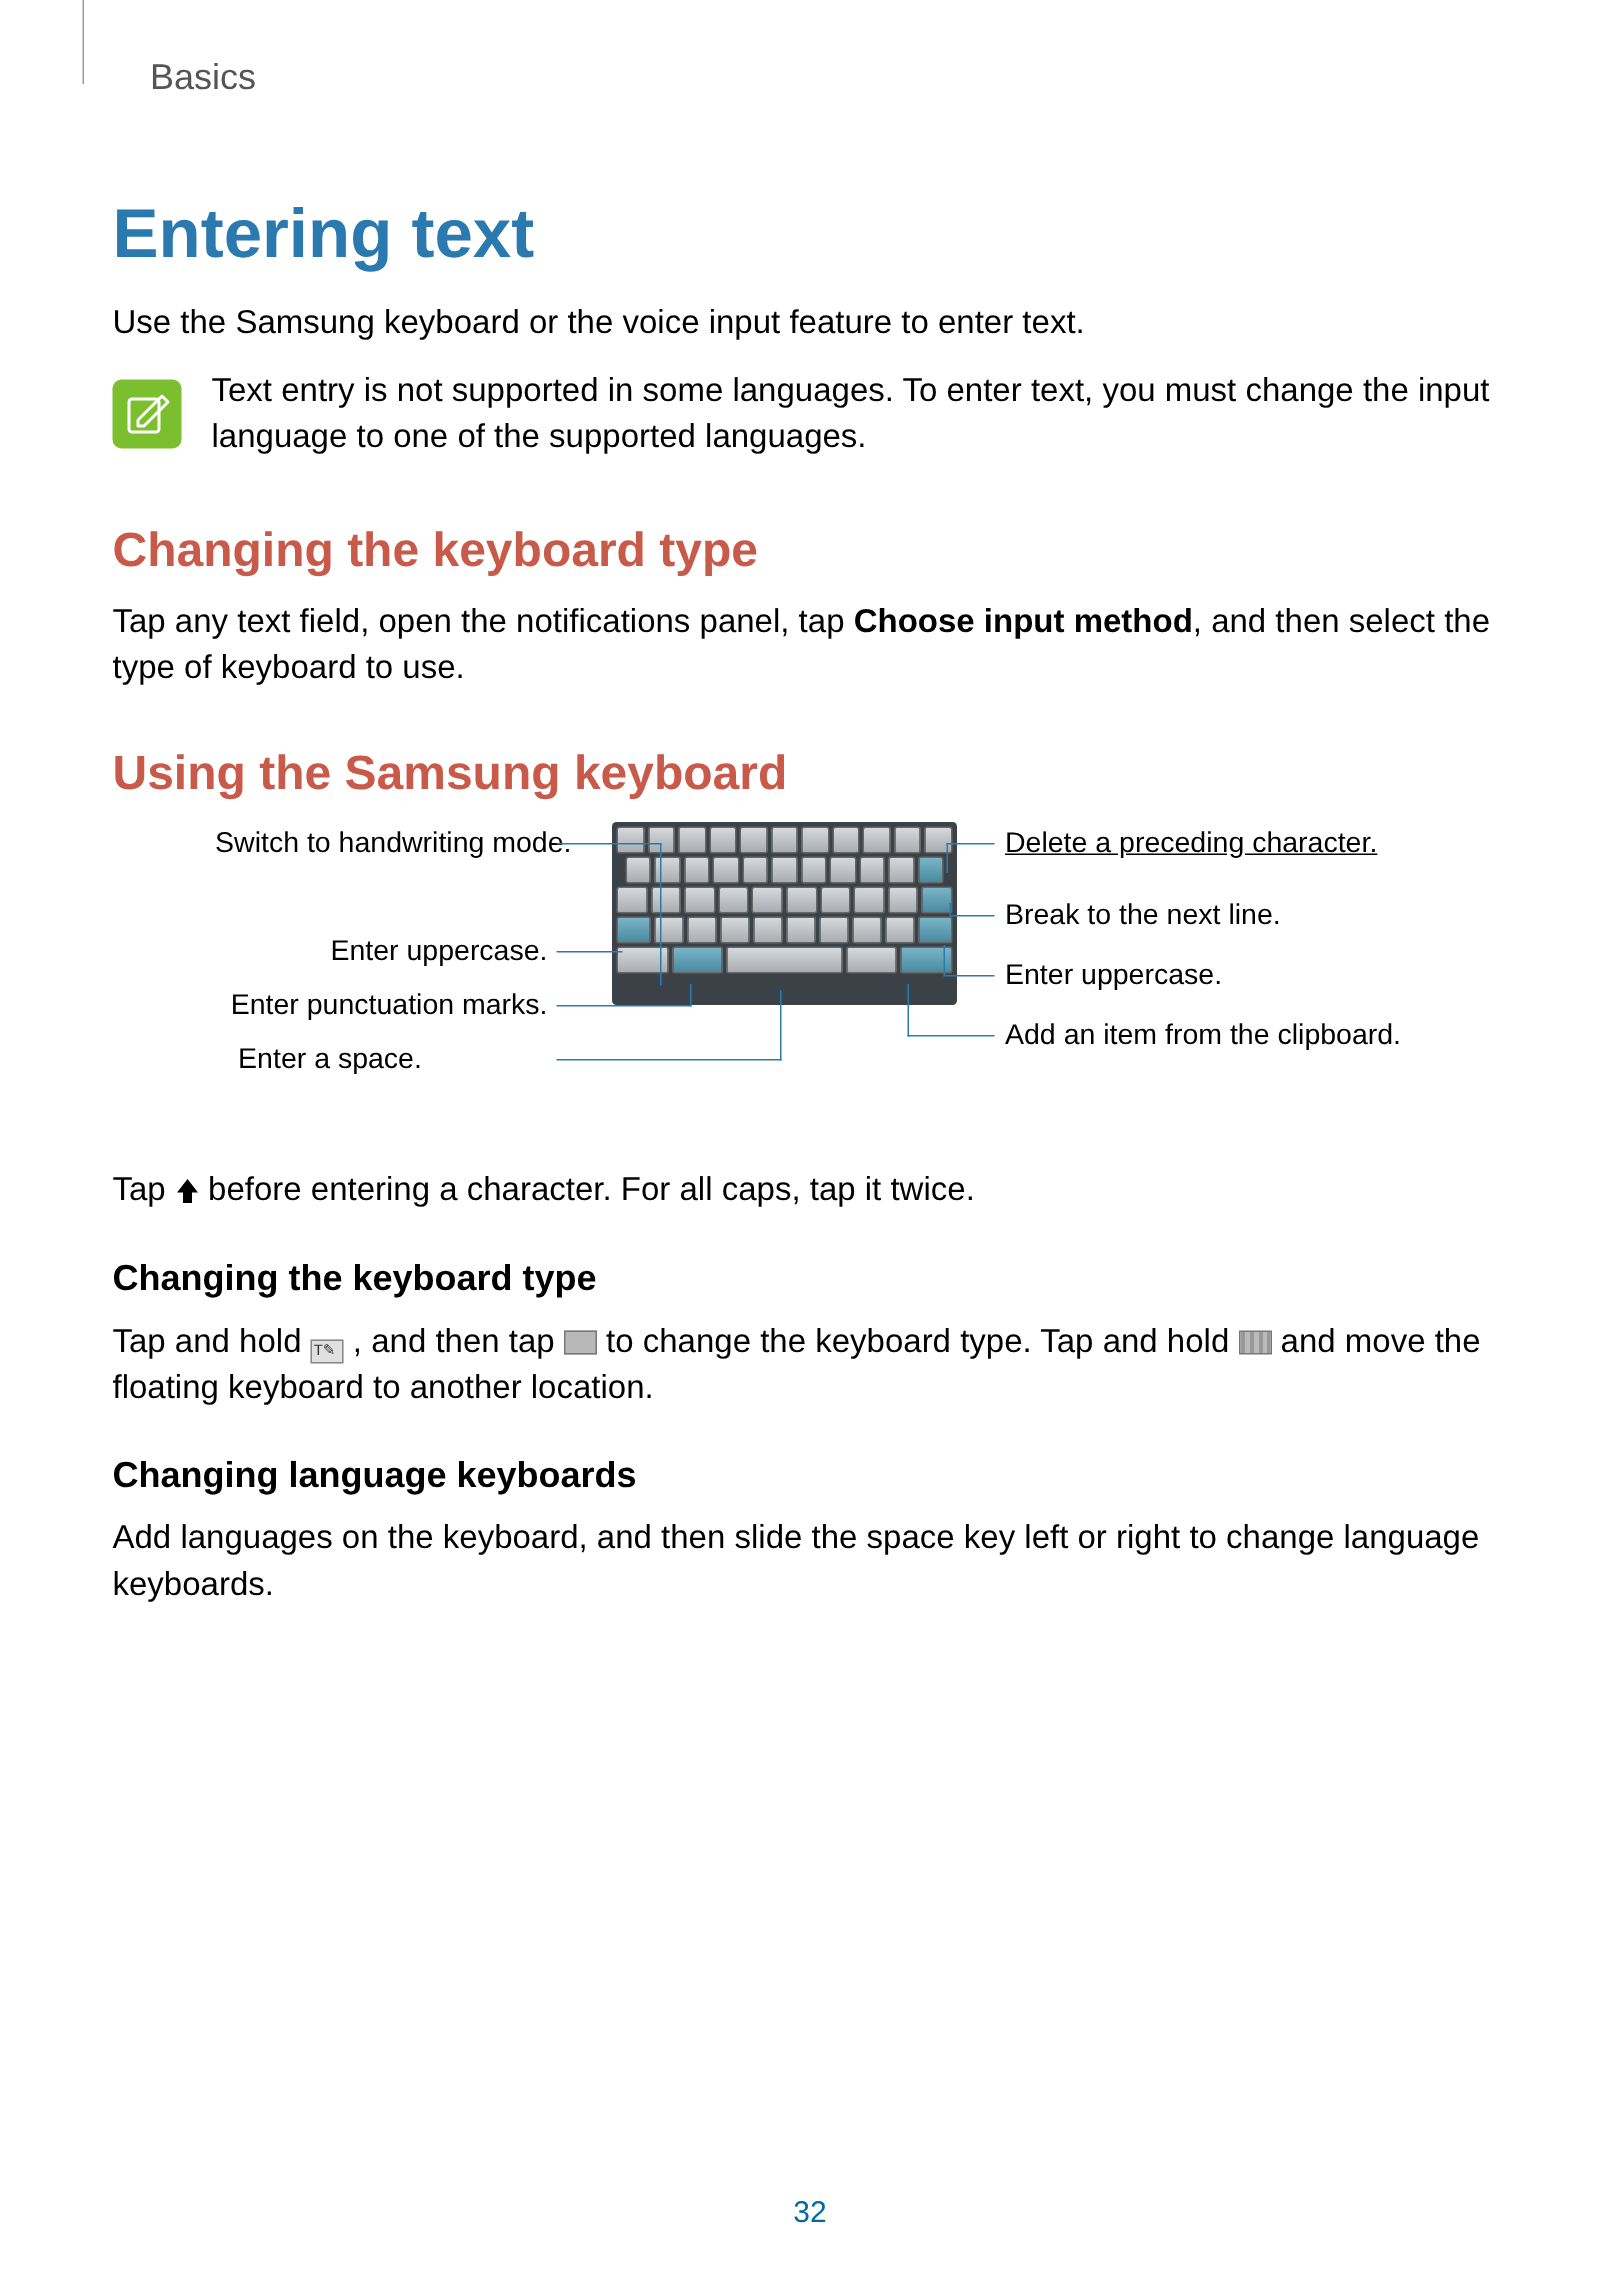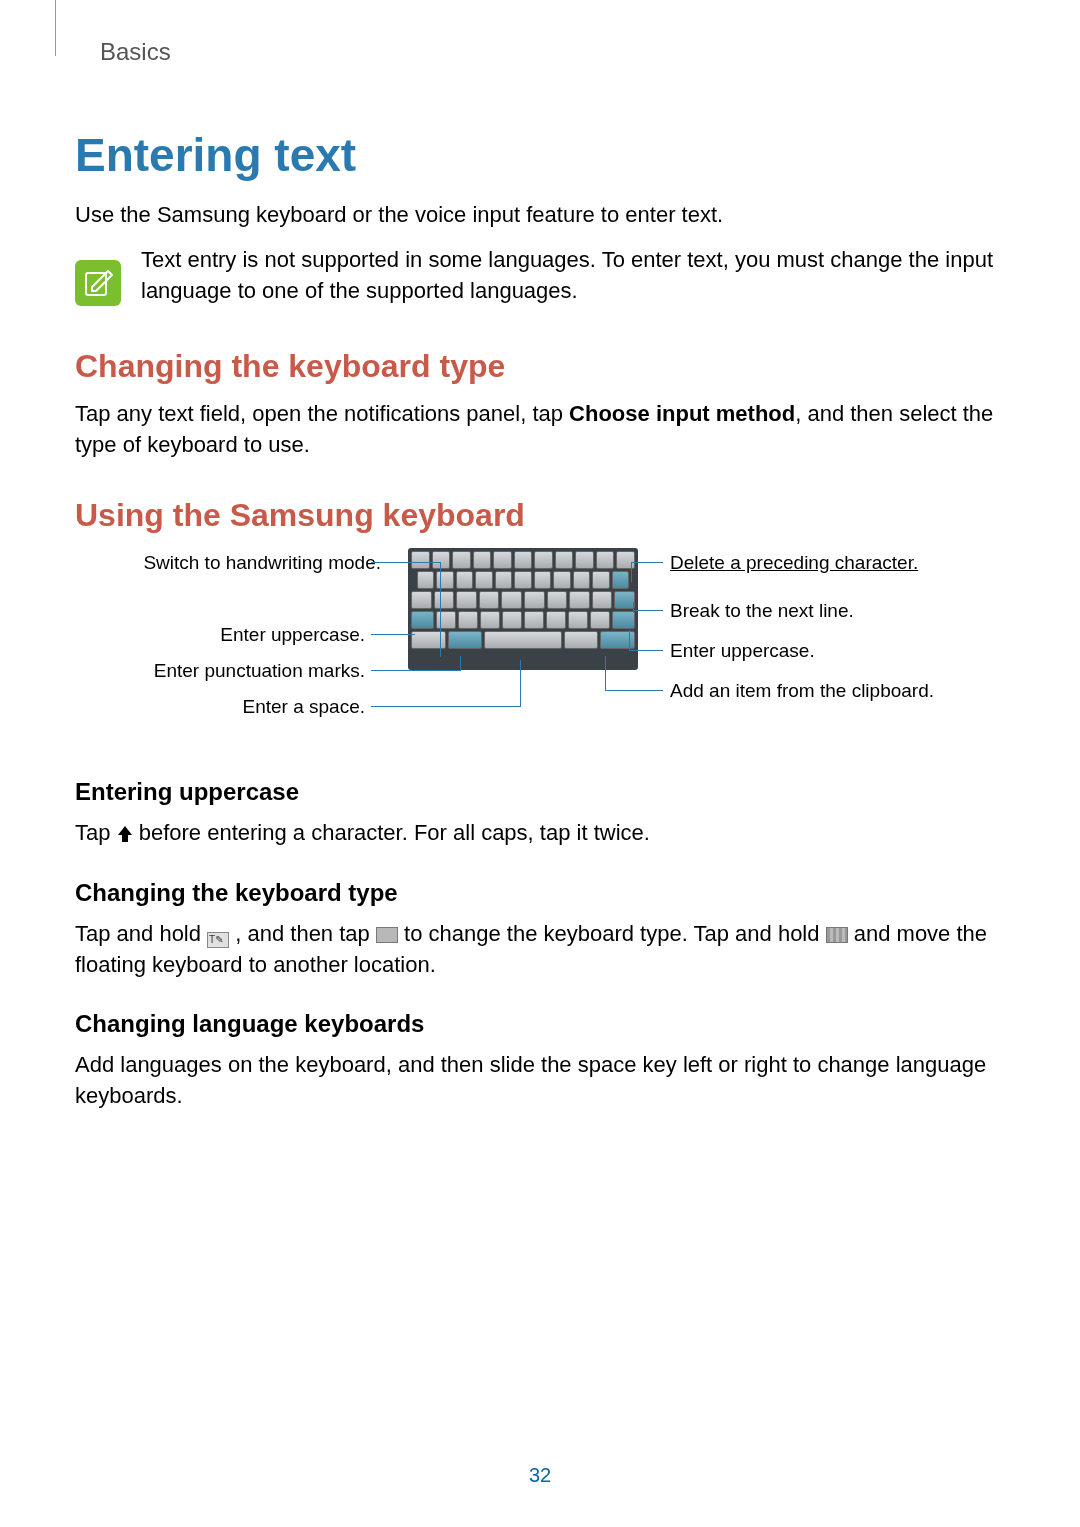--- a/index.html
+++ b/index.html
@@ -34,21 +34,21 @@
       font-weight: bold;
       margin-bottom: 18px;
     }
     .body-text {
       font-size: 22px;
       line-height: 1.4;
       margin-bottom: 14px;
     }
     .note-row {
       display: flex;
-      align-items: flex-end;
+      align-items: center;
       gap: 20px;
       margin-top: 14px;
       margin-bottom: 42px;
     }
     .note-icon-box {
       width: 46px;
       height: 46px;
       flex: 0 0 46px;
       background: #7bbf2f;
       border-radius: 6px;
@@ -273,21 +273,21 @@
       <div class="callout-line" style="left:296px; top:14px; width:70px;"></div>
       <div class="callout-line" style="left:365px; top:14px; width:1px; height:95px;"></div>
 
       <div class="callout cl-left" style="left:0; top:76px; width:290px;">Enter uppercase.</div>
       <div class="callout-line" style="left:296px; top:86px; width:44px;"></div>
 
       <div class="callout cl-left" style="left:0; top:112px; width:290px;">Enter punctuation marks.</div>
       <div class="callout-line" style="left:296px; top:122px; width:90px;"></div>
       <div class="callout-line" style="left:385px; top:108px; width:1px; height:15px;"></div>
 
-      <div class="callout cl-left" style="left:0; top:148px; width:290px;">Enter a space.</div>
+      <div class="callout cl-left" style="left:0; top:148px; width:290px;text-align:center;">Enter a space.</div>
       <div class="callout-line" style="left:296px; top:158px; width:150px;"></div>
       <div class="callout-line" style="left:445px; top:112px; width:1px; height:47px;"></div>
 
       <div class="callout" style="left:595px; top:4px;text-decoration:underline;">Delete a preceding character.</div>
       <div class="callout-line" style="left:556px; top:14px; width:32px;"></div>
       <div class="callout-line" style="left:556px; top:14px; width:1px; height:20px;"></div>
 
       <div class="callout" style="left:595px; top:52px;">Break to the next line.</div>
       <div class="callout-line" style="left:558px; top:62px; width:30px;"></div>
       <div class="callout-line" style="left:558px; top:54px; width:1px; height:9px;"></div>
@@ -295,21 +295,20 @@
       <div class="callout" style="left:595px; top:92px;">Enter uppercase.</div>
       <div class="callout-line" style="left:554px; top:102px; width:34px;"></div>
       <div class="callout-line" style="left:554px; top:82px; width:1px; height:21px;"></div>
 
       <div class="callout" style="left:595px; top:132px;">Add an item from the clipboard.</div>
       <div class="callout-line" style="left:530px; top:142px; width:58px;"></div>
       <div class="callout-line" style="left:530px; top:108px; width:1px; height:35px;"></div>
     </div>
 
     <div class="sub-block">
-      <h3>Entering uppercase</h3>
       <p class="body-text">
         <span>Tap </span>
         <span class="inline-icon ic-shift">
           <svg width="16" height="18" viewBox="0 0 16 18">
               <path d="M8 1 L15 10 L11 10 L11 17 L5 17 L5 10 L1 10 Z" fill="#000"></path>
             </svg>
         </span>
         <span> before entering a character. For all caps, tap it twice.</span>
       </p>
     </div>

